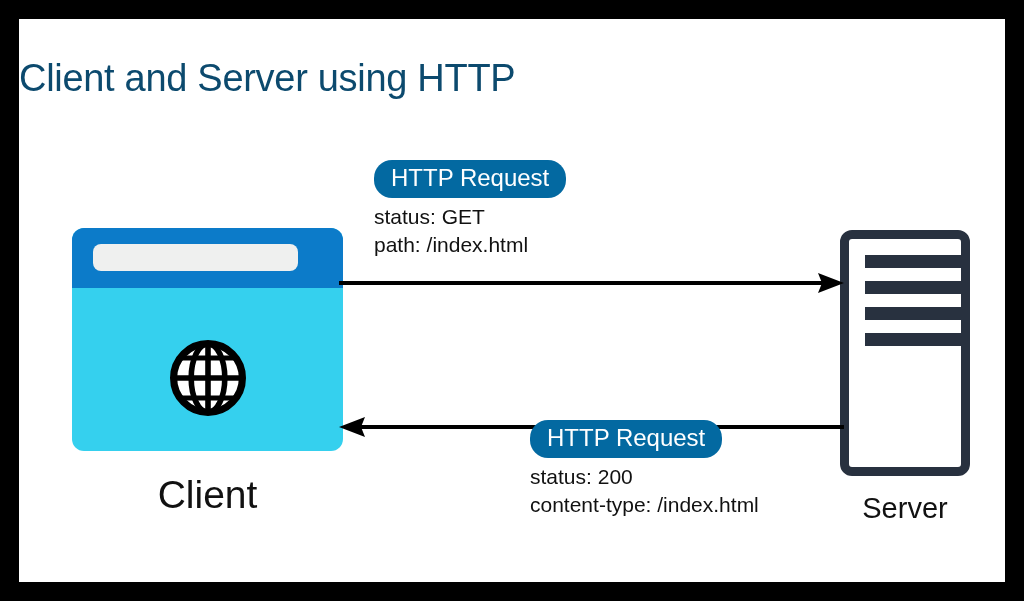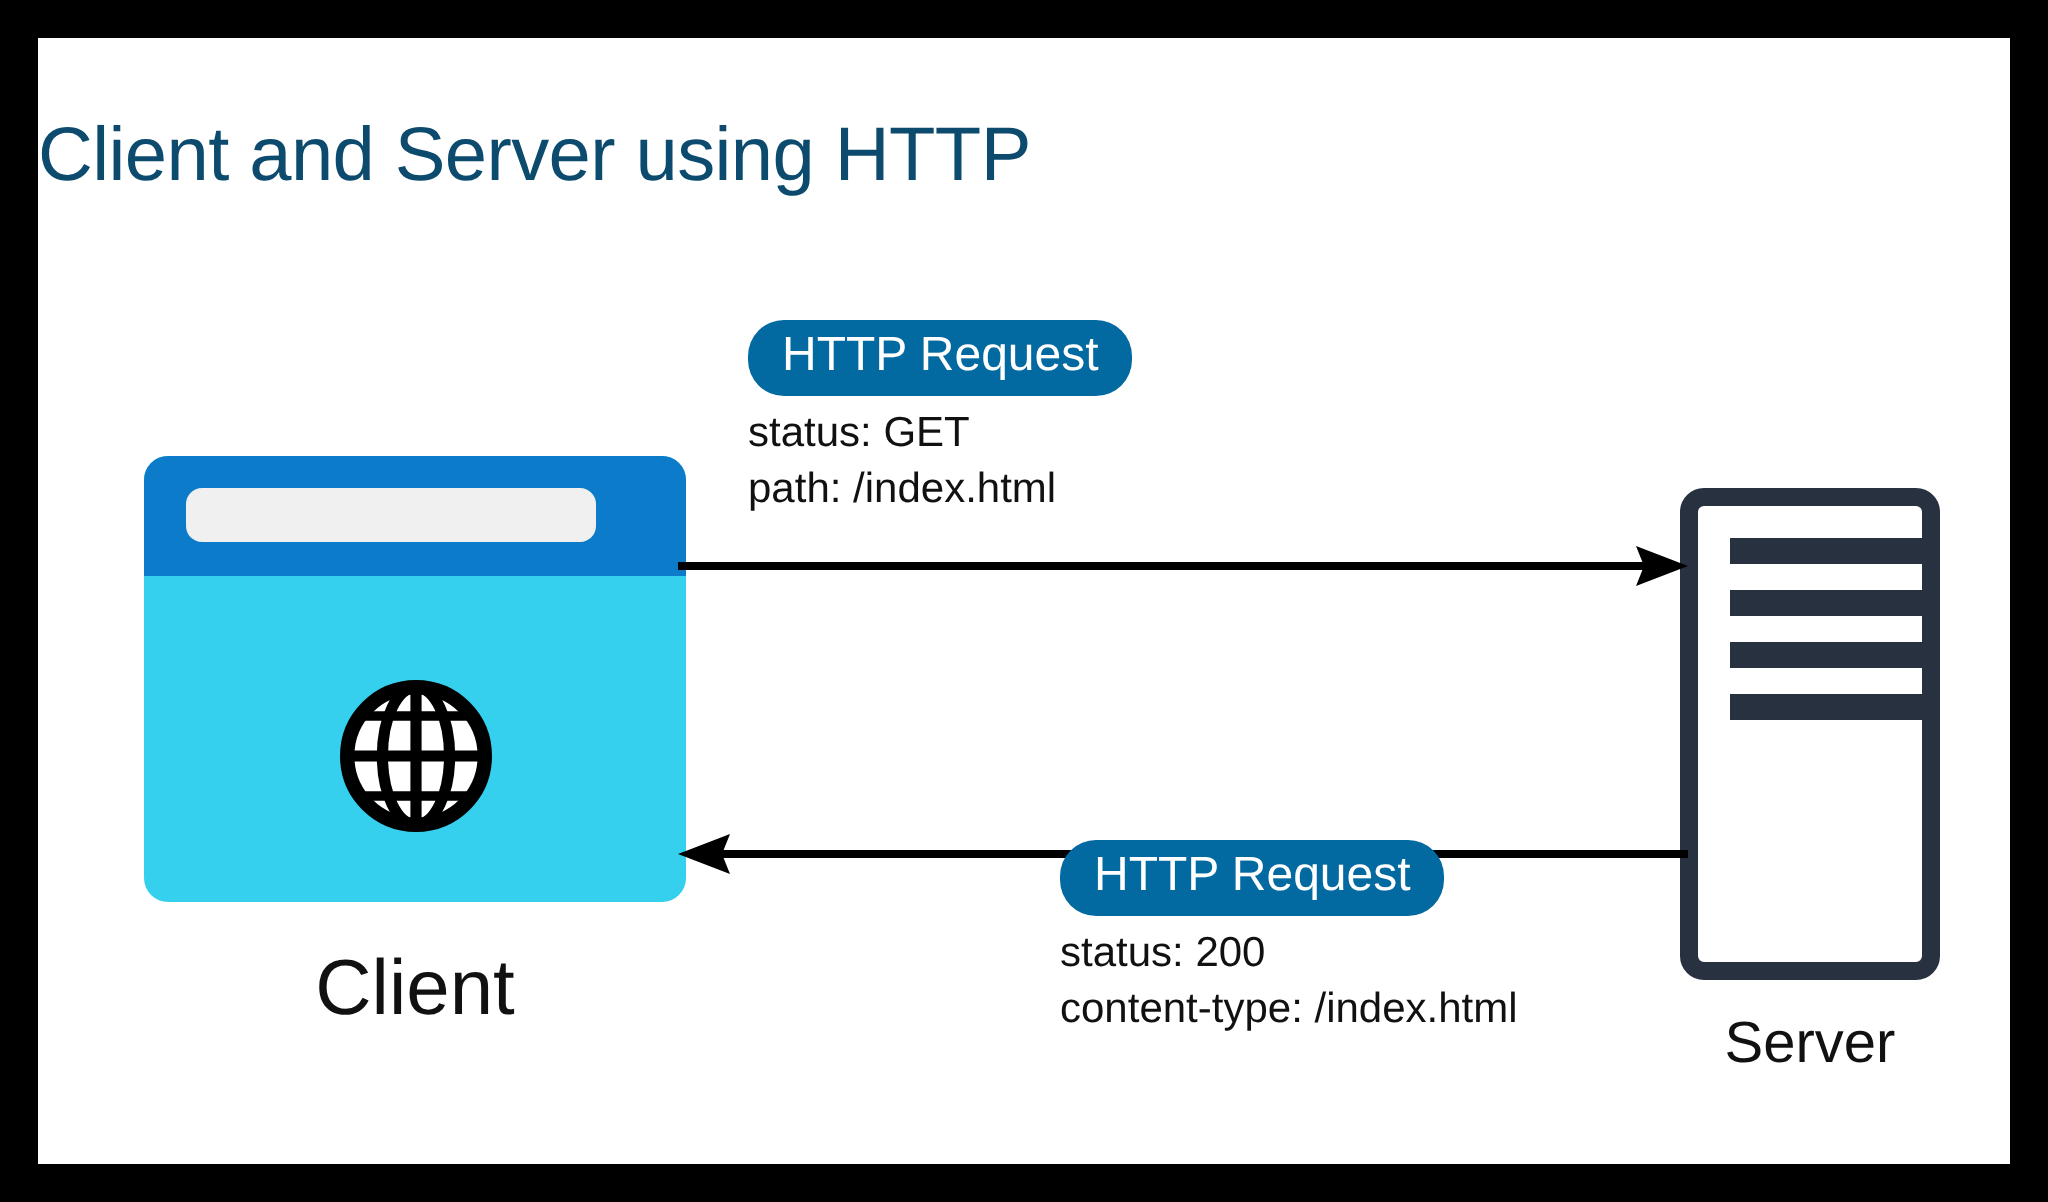--- a/index.html
+++ b/index.html
@@ -94,21 +94,21 @@
     text-align: center;
     font-size: 39px;
     line-height: 34px;
     color: #111111;
   }
 
   
   #server-group {
     position: absolute;
     left: 795px;
-    top: 204px;
+    top: 190px;
     width: 190px;
     height: 320px;
   }
   #server-box {
     position: absolute;
     left: 26px;
     top: 21px;
     width: 130px;
     height: 246px;
     box-sizing: border-box;

